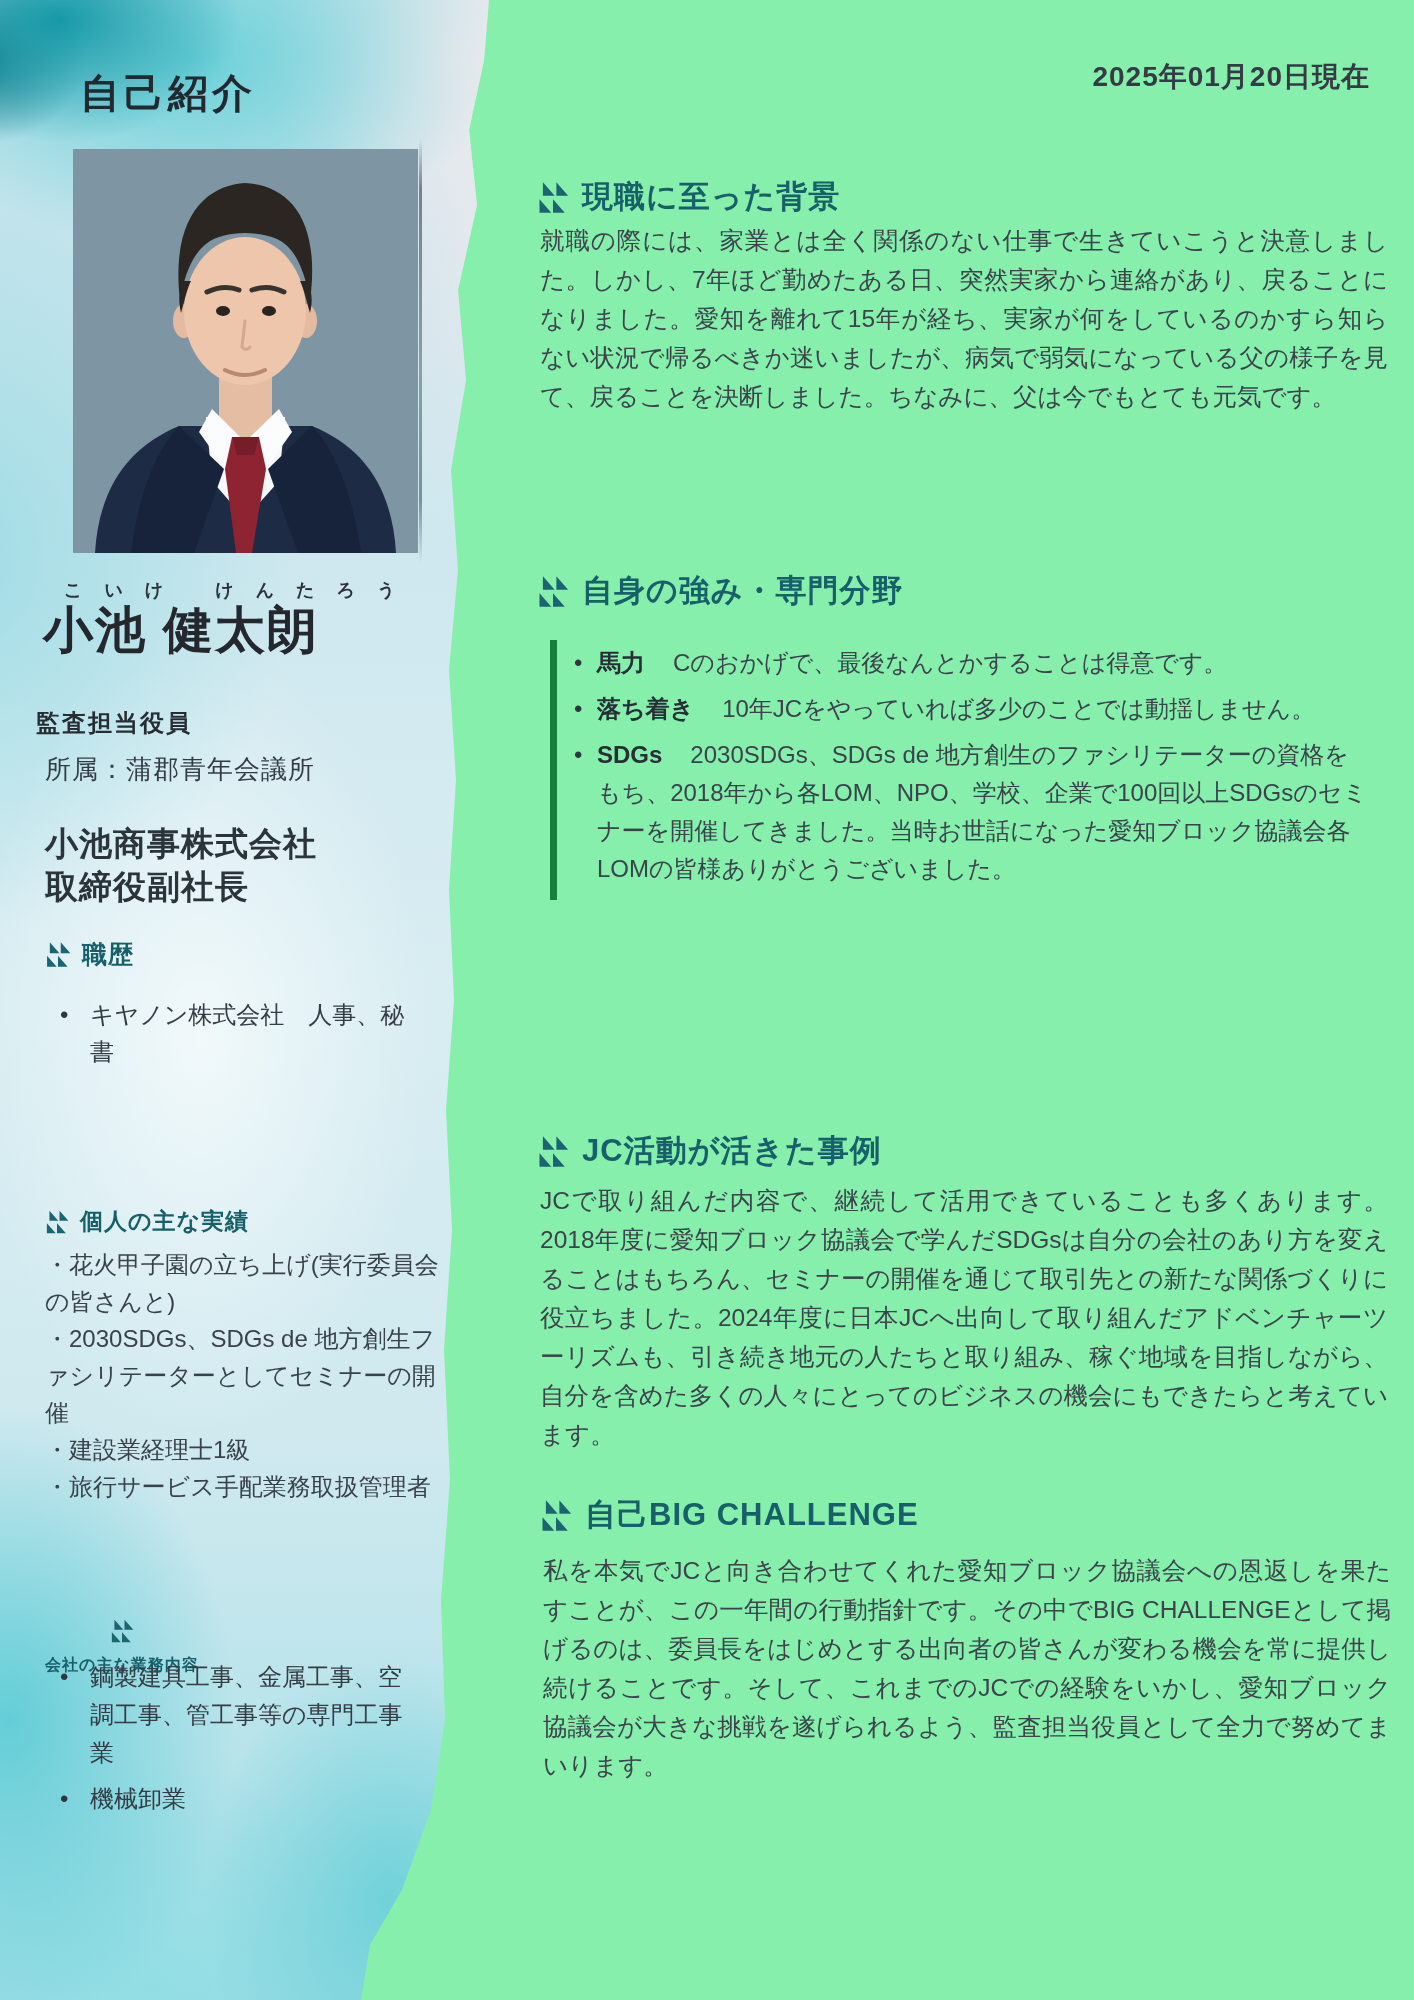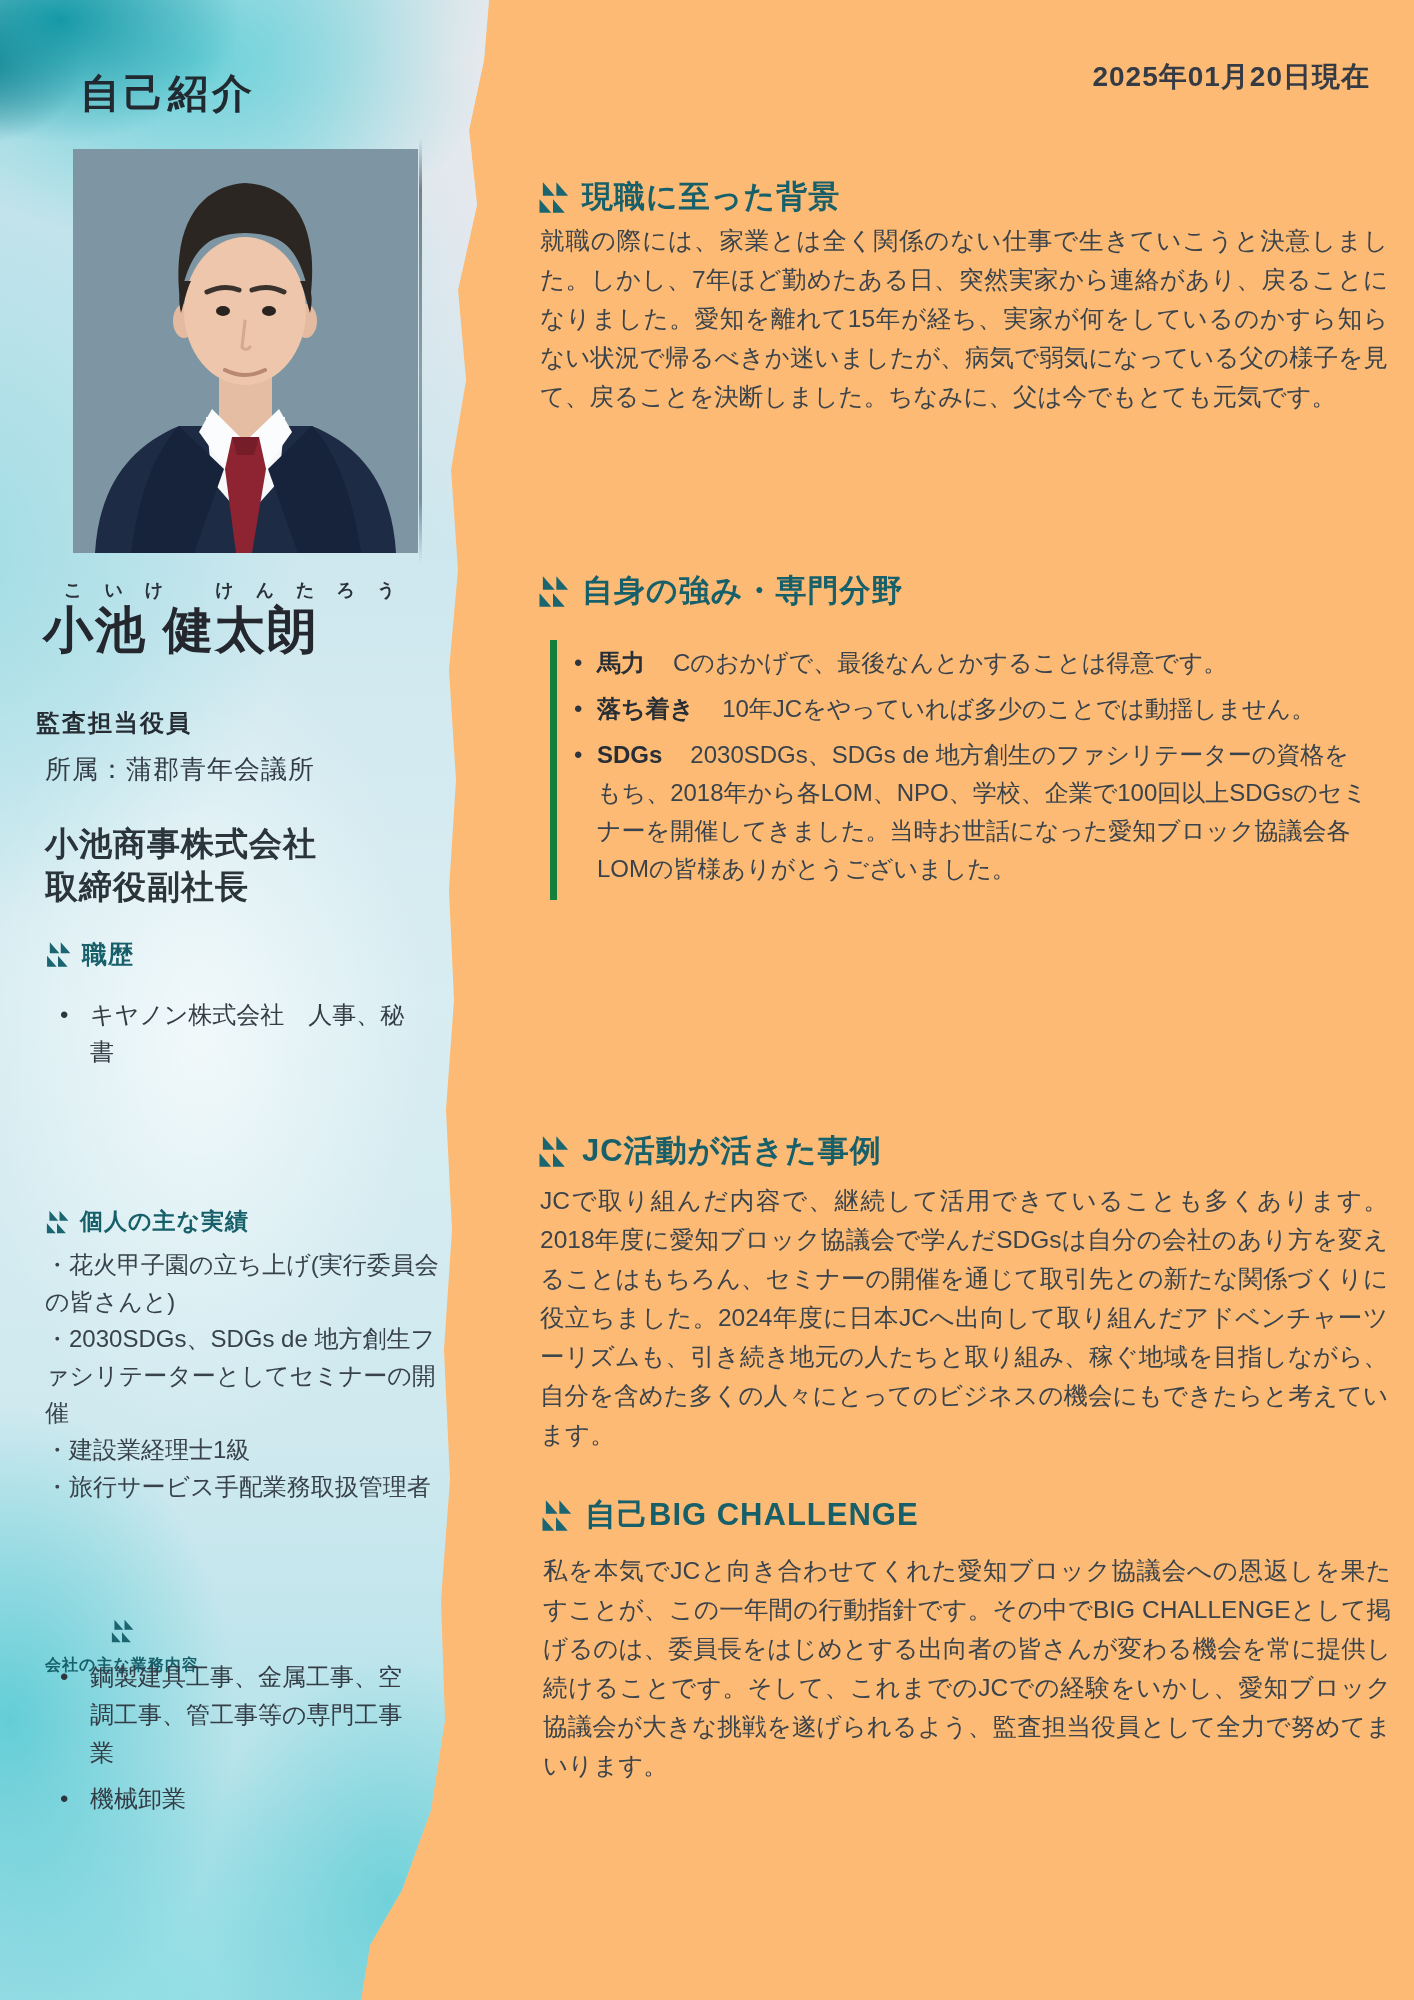--- a/index.html
+++ b/index.html
@@ -3,21 +3,21 @@
 <meta charset="utf-8">
 <style>
   html,body{margin:0;padding:0;}
   body{
     font-family:"Liberation Sans","DejaVu Sans",sans-serif;
     background:#dfe5ea;
   }
   .page{
     position:relative;
     width:1414px;height:2000px;
-    background:#fdba74;
+    background:#86efac;
     overflow:hidden;
   }
 
   
   .sidebar-bg{
     position:absolute;left:0;top:0;width:500px;height:2000px;
     background:
       radial-gradient(ellipse 250px 170px at 12% 1%, rgba(16,150,164,.95), rgba(16,150,164,0) 72%),
       radial-gradient(ellipse 150px 120px at -4% 3%, rgba(8,110,126,.9), rgba(8,110,126,0) 70%),
       radial-gradient(ellipse 430px 260px at 38% 3%, rgba(86,204,212,.8), rgba(86,204,212,0) 72%),

